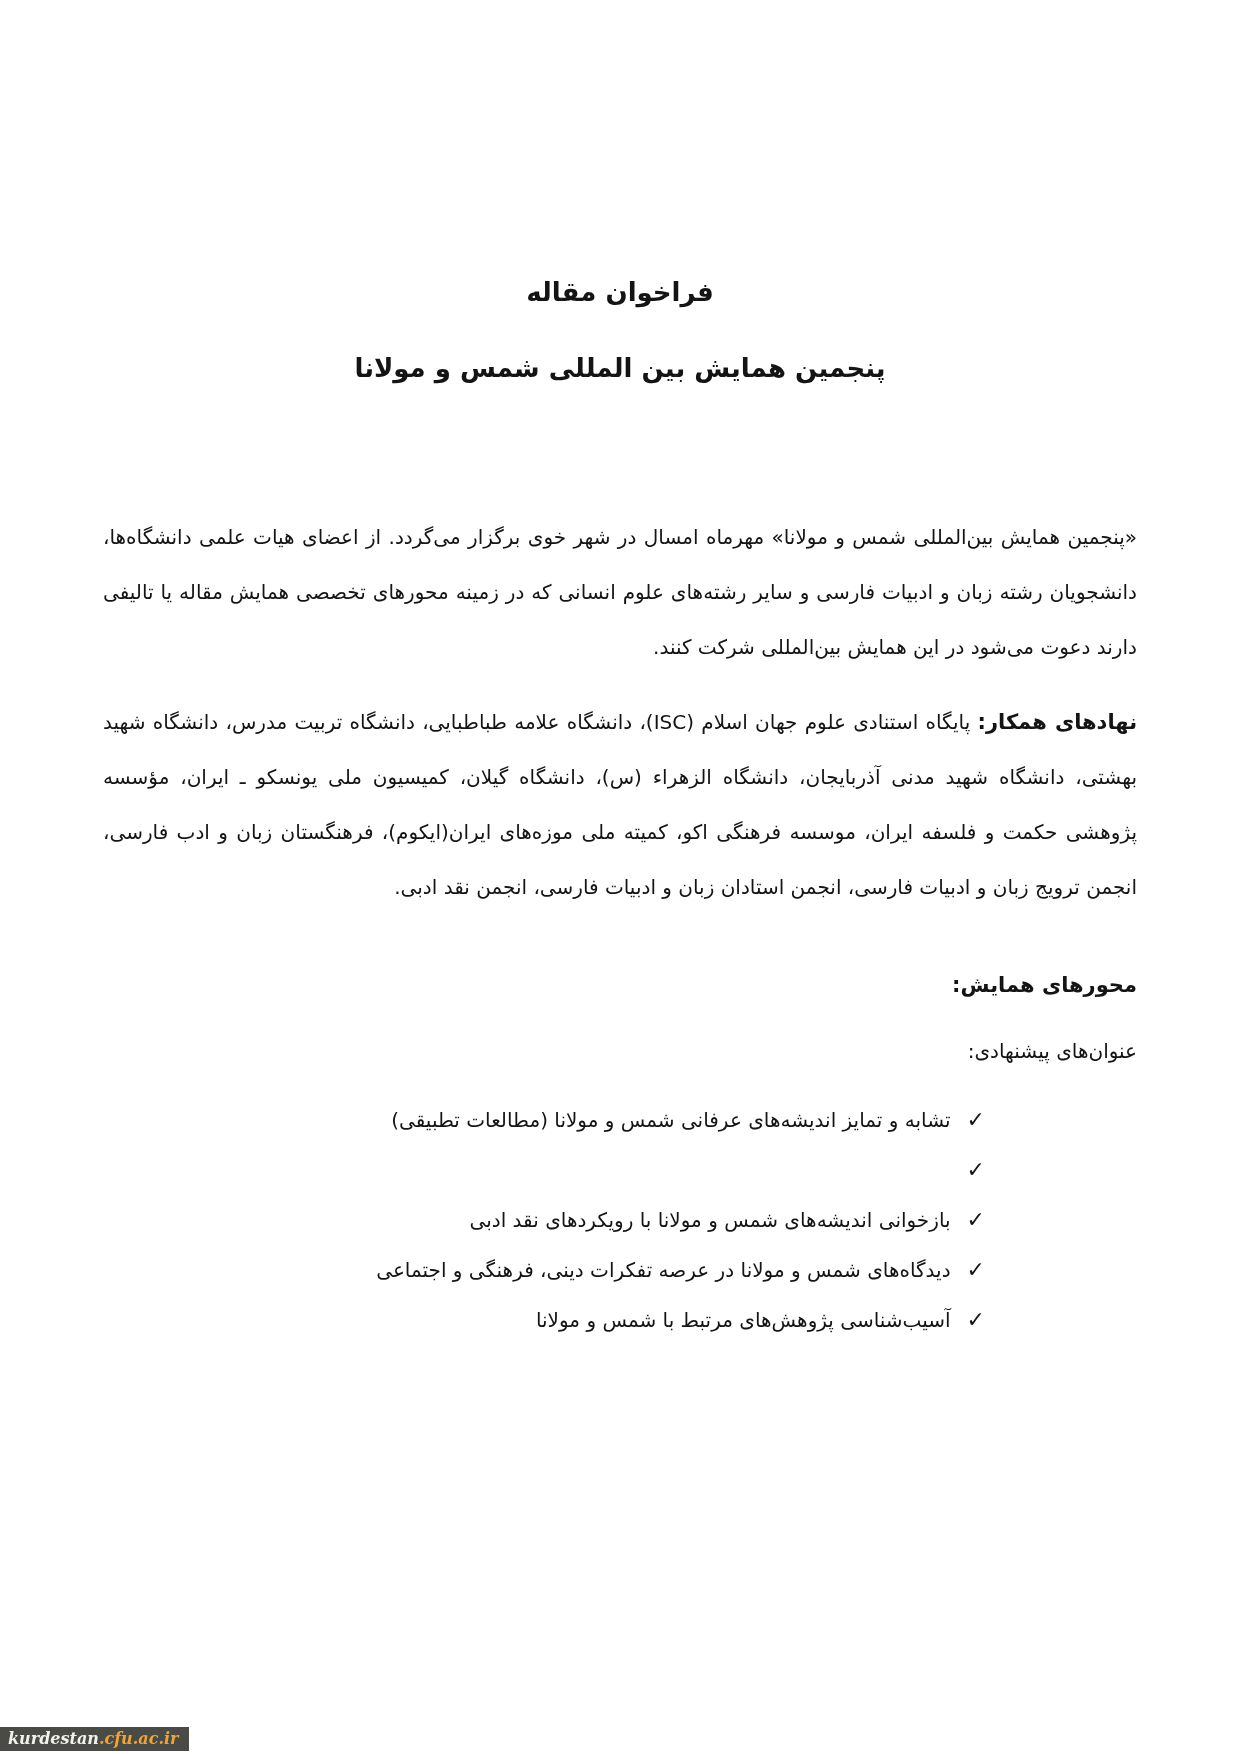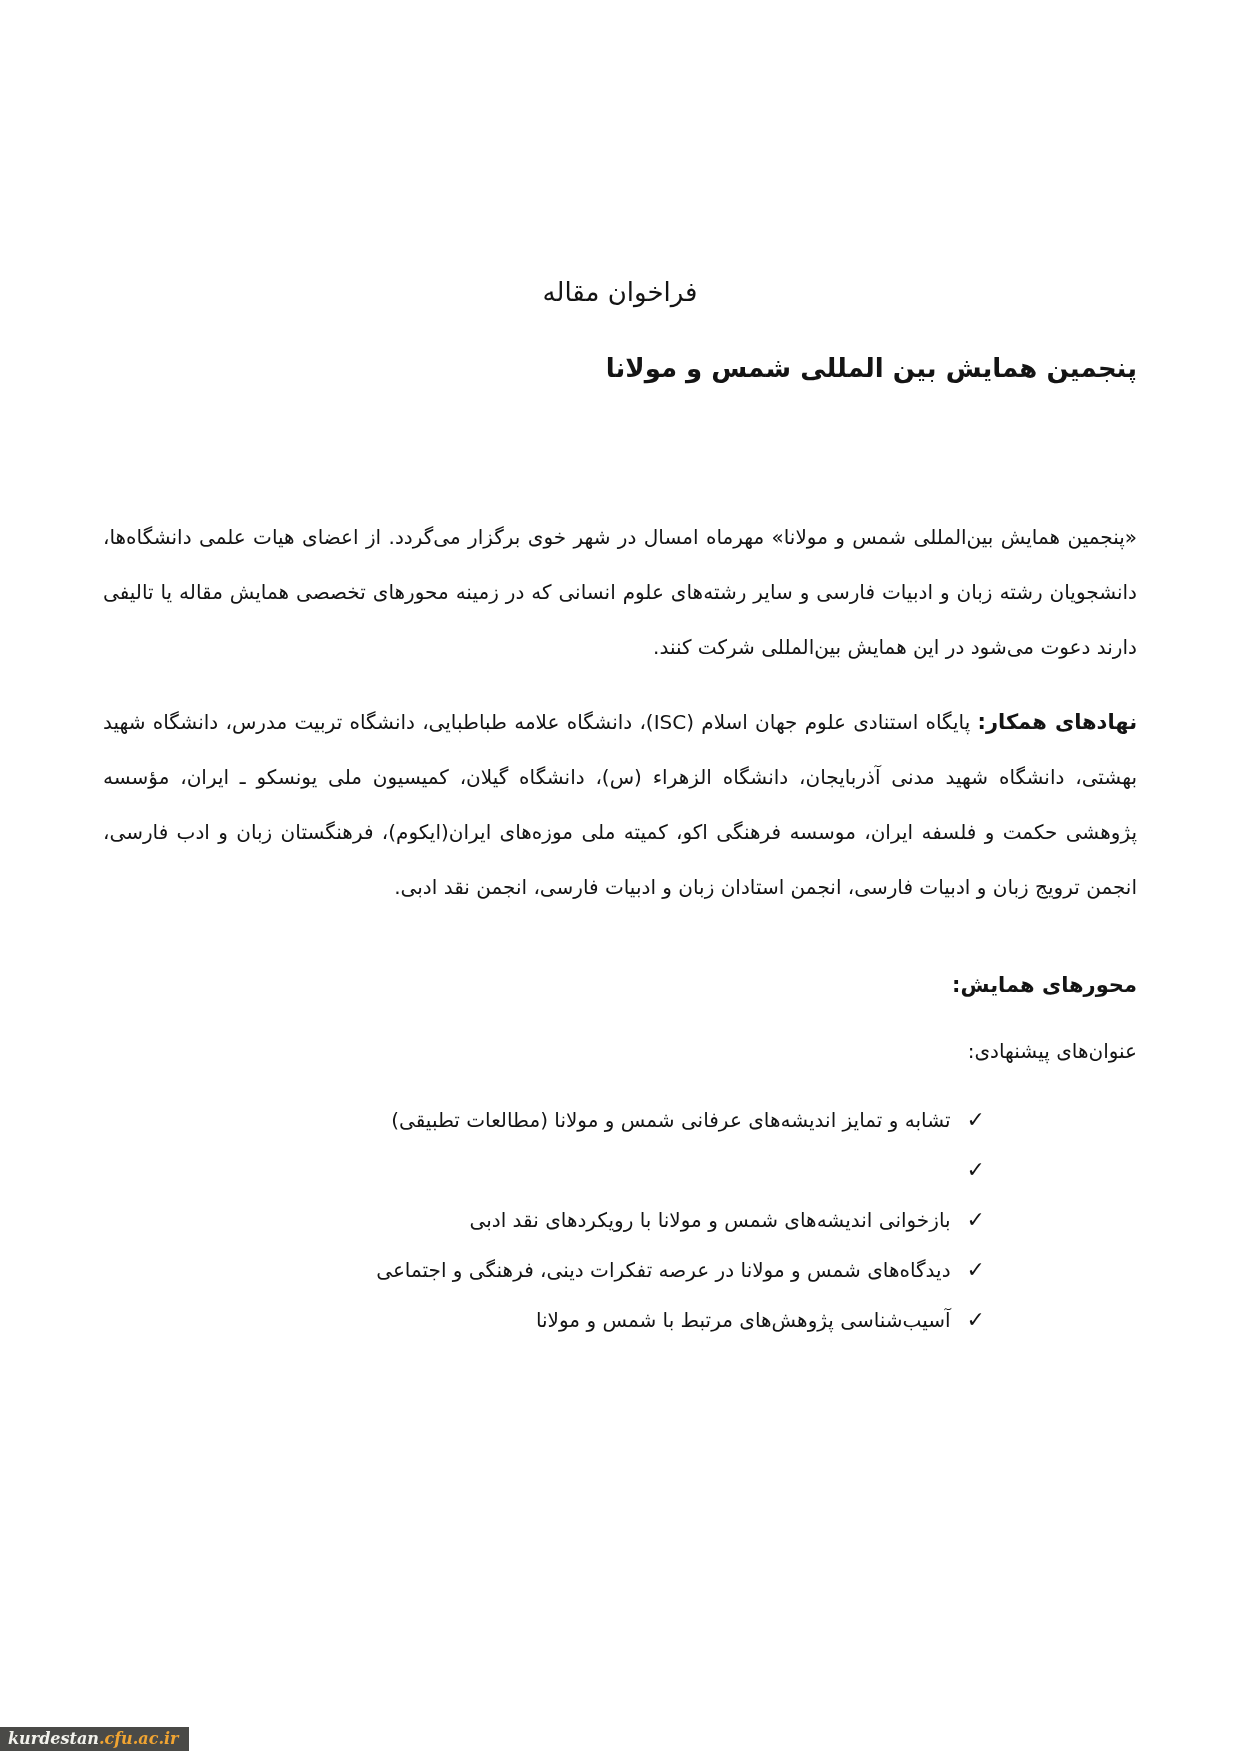--- a/index.html
+++ b/index.html
@@ -17,26 +17,26 @@
   }
   .content {
     direction: rtl;
     padding: 0 103px;
     color: #141414;
   }
   .doc-title {
     margin-top: 272px;
     text-align: center;
     font-size: 26px;
-    font-weight: normal;
+    font-weight: bold;
     line-height: 40px;
   }
   .doc-subtitle {
     margin-top: 36px;
-    text-align: right;
+    text-align: center;
     font-size: 26px;
     font-weight: bold;
     line-height: 40px;
   }
   .intro {
     margin-top: 122px;
     font-size: 20px;
     line-height: 55px;
     text-align: justify;
   }

